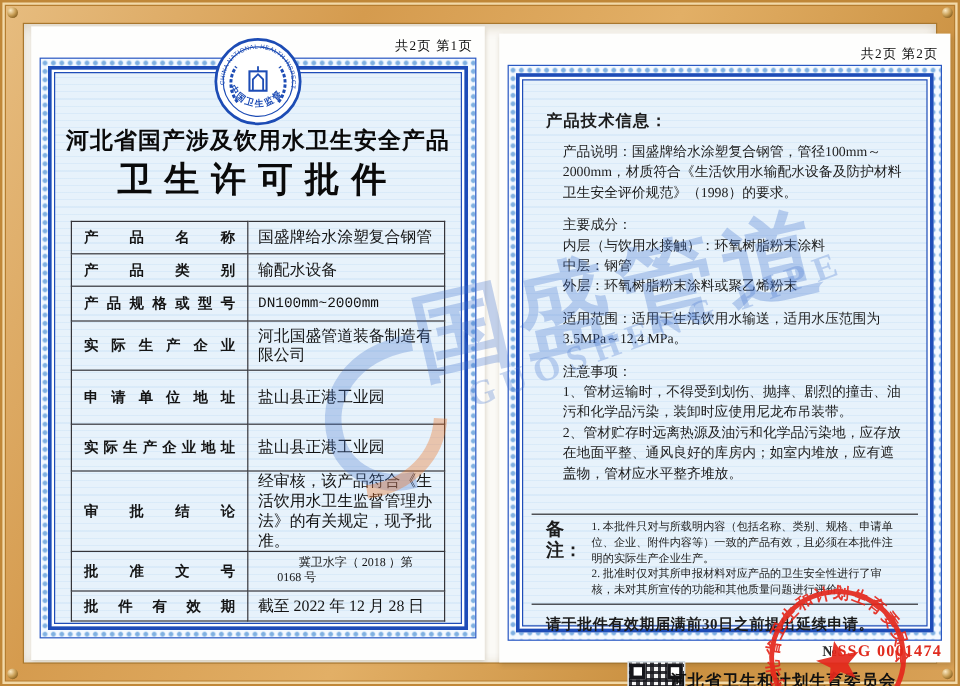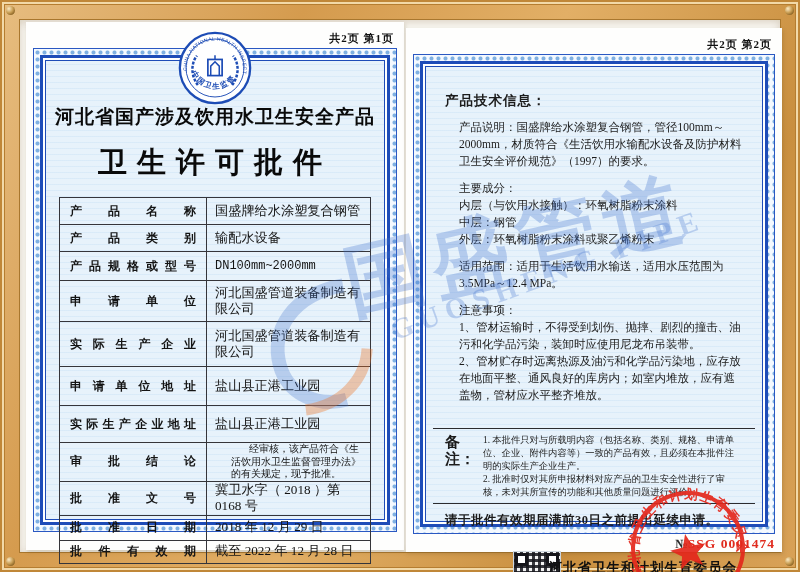--- a/index.html
+++ b/index.html
@@ -7,37 +7,37 @@
   #stage{position:relative;width:800px;height:572px;
     background:linear-gradient(118deg,#e7bd80 0%,#d59b4e 28%,#e2af66 52%,#c98f3f 78%,#d9a258 100%);
     box-shadow:inset 0 0 0 2px #c08738, inset 0 0 0 4px #f2d9a8, inset 0 0 0 5px #b57d30;}
   .knob{position:absolute;width:9px;height:9px;border-radius:50%;
     background:radial-gradient(circle at 32% 30%,#fbe9c3 0%,#caa057 45%,#7c5517 85%);}
   #mat{position:absolute;left:20px;top:20px;right:20px;bottom:20px;background:#fbfaf6;
     box-shadow:0 0 0 1px #a9772e, inset 0 2px 10px rgba(110,70,15,.25);}
 
   .page{position:absolute;background:#fefefd;box-shadow:1px 2px 4px rgba(100,75,30,.25);}
   #page1{left:26px;top:22px;width:378px;height:528px;}
-  #page2{left:406px;top:28px;width:376px;height:524px;}
-
-  .page-label{position:absolute;top:9px;right:10px;font-size:11px;font-weight:bold;color:#111;
+  #page2{left:416px;top:28px;width:376px;height:524px;}
+
+  .page-label{position:absolute;top:9px;right:10px;font-size:11px;font-weight:normal;color:#111;
     letter-spacing:1px;z-index:5;margin-left:12px;}
   .deco{position:absolute;left:7px;right:7px;top:26px;bottom:18px;border:1px solid #2a58c2;
     background-color:#f4f9ff;
     background-image:radial-gradient(circle at 3.5px 3.5px,#7fb0e2 1.5px,rgba(127,176,226,.28) 2.2px,transparent 2.7px);
     background-size:7px 7px;}
   .inner{position:absolute;left:6px;right:6px;top:6px;bottom:6px;border:3px solid #1e4cb8;
     box-shadow:inset 0 0 0 2px #ffffff, inset 0 0 0 3px #1e4cb8;
     background-color:#e7f2fb;
     background-image:repeating-linear-gradient(180deg,rgba(140,190,235,.15) 0 1px,transparent 1px 6px);}
 
   
   .emblem{position:absolute;left:50%;top:-28px;transform:translateX(-50%);width:76px;height:76px;z-index:6;}
   .t1{margin-top:46px;text-align:center;font-size:19px;font-weight:bold;letter-spacing:1px;color:#0a0a0a;}
-  .t2{margin-top:13px;text-align:center;font-size:29px;font-weight:bold;letter-spacing:10px;color:#0a0a0a;}
+  .t2{margin-top:0;text-align:center;font-size:29px;font-weight:bold;letter-spacing:10px;color:#0a0a0a;}
   .cert-table{border-collapse:collapse;margin:14px auto 0;width:312px;table-layout:fixed;}
   .cert-table td{border:1px solid #35353a;color:#141414;vertical-align:middle;}
   .cert-table td.lbl{width:126px;font-size:12px;font-weight:bold;padding:0 10px;
     text-align:justify;text-align-last:justify;}
   .cert-table td.val{font-size:13.2px;font-weight:normal;padding:0 8px;line-height:1.25;}
   .cert-table tr:nth-child(1) td{height:26px}.cert-table tr:nth-child(2) td{height:26px}
   .cert-table tr:nth-child(3) td{height:28px}.cert-table tr:nth-child(4) td{height:40px}
   .cert-table tr:nth-child(5) td{height:44px}.cert-table tr:nth-child(6) td{height:38px}
   .cert-table tr:nth-child(7) td{height:36px}.cert-table tr:nth-child(8) td{height:32px}
   .cert-table tr:nth-child(9) td{height:24px}.cert-table tr:nth-child(10) td{height:24px}
@@ -123,67 +123,59 @@
               </tr>
           <tr>
             <td class="lbl">产 品 类 别</td>
             <td class="val">输配水设备</td>
               </tr>
           <tr>
             <td class="lbl">产品规格或型号</td>
             <td class="val">DN100mm~2000mm</td>
               </tr>
           <tr>
-            <td class="lbl">申 请 单 位</td>
-            <td class="val">河北国盛管道装备制造有限公司</td>
-              </tr>
-          <tr>
             <td class="lbl">实 际 生 产 企 业</td>
             <td class="val">河北国盛管道装备制造有限公司</td>
               </tr>
           <tr>
             <td class="lbl">申 请 单 位 地 址</td>
             <td class="val">盐山县正港工业园</td>
               </tr>
           <tr>
             <td class="lbl">实际生产企业地址</td>
             <td class="val">盐山县正港工业园</td>
               </tr>
           <tr>
             <td class="lbl">审 批 结 论</td>
             <td class="val">经审核，该产品符合《生活饮用水卫生监督管理办法》的有关规定，现予批准。</td>
               </tr>
           <tr>
             <td class="lbl">批 准 文 号</td>
             <td class="val">冀卫水字（ 2018 ）第 0168 号</td>
-              </tr>
-          <tr>
-            <td class="lbl">批 准 日 期</td>
-            <td class="val">2018 年 12 月 29 日</td>
               </tr>
           <tr>
             <td class="lbl">批 件 有 效 期</td>
             <td class="val">截至 2022 年 12 月 28 日</td>
               </tr>
         </tbody>
           </table>
       </div>
     </div>
   </div>
 
   <div class="page" id="page2">
     <div class="page-label">共2页  第2页</div>
     <div class="deco">
       <div class="inner">
         <div class="p2-content">
 
           <div class="tech-heading">产品技术信息：</div>
 
           <div class="block">
-            <p>产品说明：国盛牌给水涂塑复合钢管，管径100mm～2000mm，材质符合《生活饮用水输配水设备及防护材料卫生安全评价规范》（1997）的要求。</p>
+            <p>产品说明：国盛牌给水涂塑复合钢管，管径100mm～2000mm，材质符合《生活饮用水输配水设备及防护材料卫生安全评价规范》（1998）的要求。</p>
           </div>
 
           <div class="block">
             <p>主要成分：</p>
             <p>内层（与饮用水接触）：环氧树脂粉末涂料</p>
             <p>中层：钢管</p>
             <p>外层：环氧树脂粉末涂料或聚乙烯粉末</p>
           </div>
 
           <div class="block">

